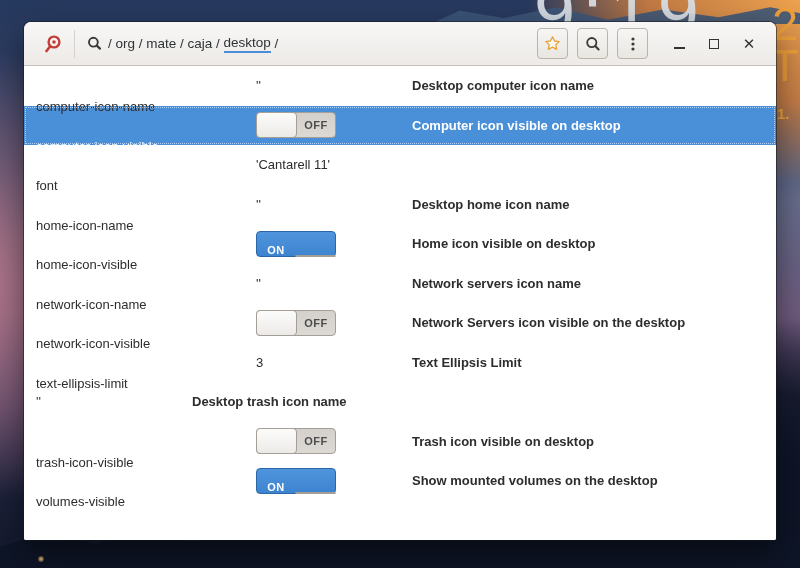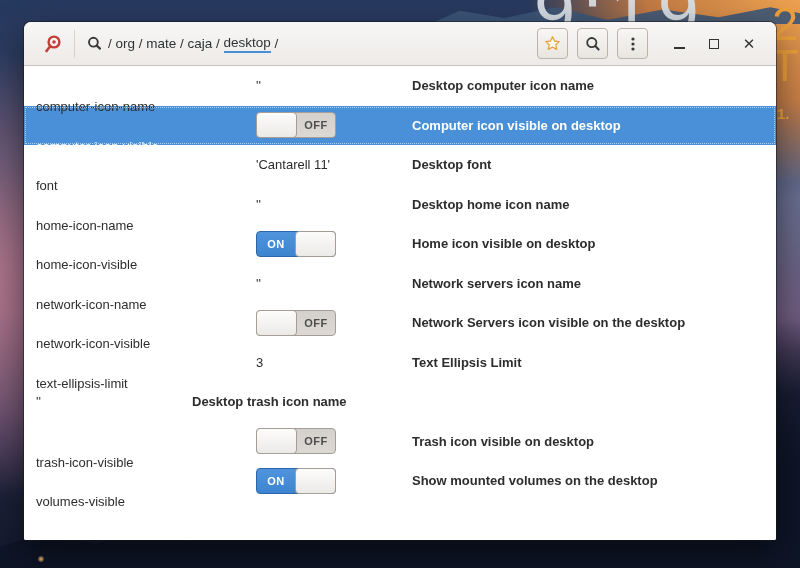--- a/index.html
+++ b/index.html
@@ -57,21 +57,21 @@
   .list{ flex:1; background:#fff; border-radius:0 0 2px 2px; overflow:hidden; }
   .row{ height:39.5px; display:flex; align-items:center; padding-left:12px; font-size:13px; color:#2d2d2d; cursor:default; }
   .row.selected{ background:#4a90d9; color:#fff; outline:1px dotted rgba(230,242,255,.65); outline-offset:-2px;justify-content:flex-end; }
   .cell.key{ width:220px; flex:0 0 220px;margin-top:42px; }
   .cell.value{ width:156px; flex:0 0 156px; display:flex; align-items:center; }
   .cell.desc{ flex:1;font-weight:bold; }
 
   .switch{ width:80px; height:26px; border-radius:4px; display:flex; align-items:stretch;
     font-size:11px; font-weight:bold; cursor:pointer; }
   .switch.off{ background:linear-gradient(#d4d0cb,#dcd9d5); border:1px solid #a49e96; color:#4d4d4d; }
-  .switch.on{ background:linear-gradient(#4f94dc,#3d84d0); border:1px solid #2a66a8; color:#fff; }
+  .switch.on{ background:linear-gradient(#4f94dc,#3d84d0); border:1px solid #2a66a8; color:#fff;align-items:flex-end; }
   .sw-label{ flex:1; display:flex; align-items:center; justify-content:center; letter-spacing:.5px; }
   .sw-handle{ width:41px; flex:0 0 41px; border-radius:4px; border:1px solid #a49e96;
     background:linear-gradient(#fcfcfb,#eceae7); }
   .switch.off .sw-handle{ margin:-1px 0 -1px -1px; }
   .switch.on  .sw-handle{ margin:-1px -1px -1px 0; }
 </style>
 </head>
 <body>
 
 <div class="desktop">
@@ -150,21 +150,20 @@
               <div class="sw-label">OFF</div>
             </div>
           </div>
           <div class="cell desc">Computer icon visible on desktop</div>
         </div>
         <div class="row">
           <div class="cell key">font</div>
           <div class="cell value">
             <div class="valtext">'Cantarell 11'</div>
           </div>
-          <div class="cell desc">Desktop font</div>
         </div>
         <div class="row">
           <div class="cell key">home-icon-name</div>
           <div class="cell value">
             <div class="valtext">''</div>
           </div>
           <div class="cell desc">Desktop home icon name</div>
         </div>
         <div class="row">
           <div class="cell key">home-icon-visible</div>

